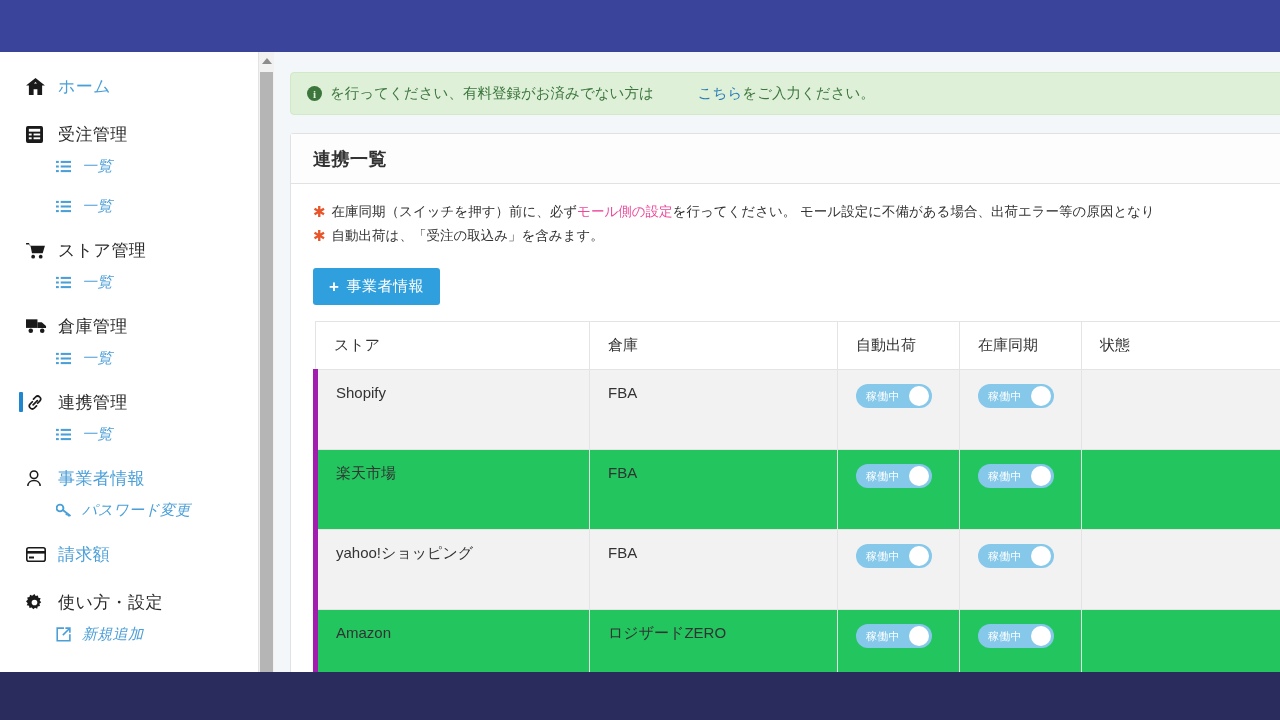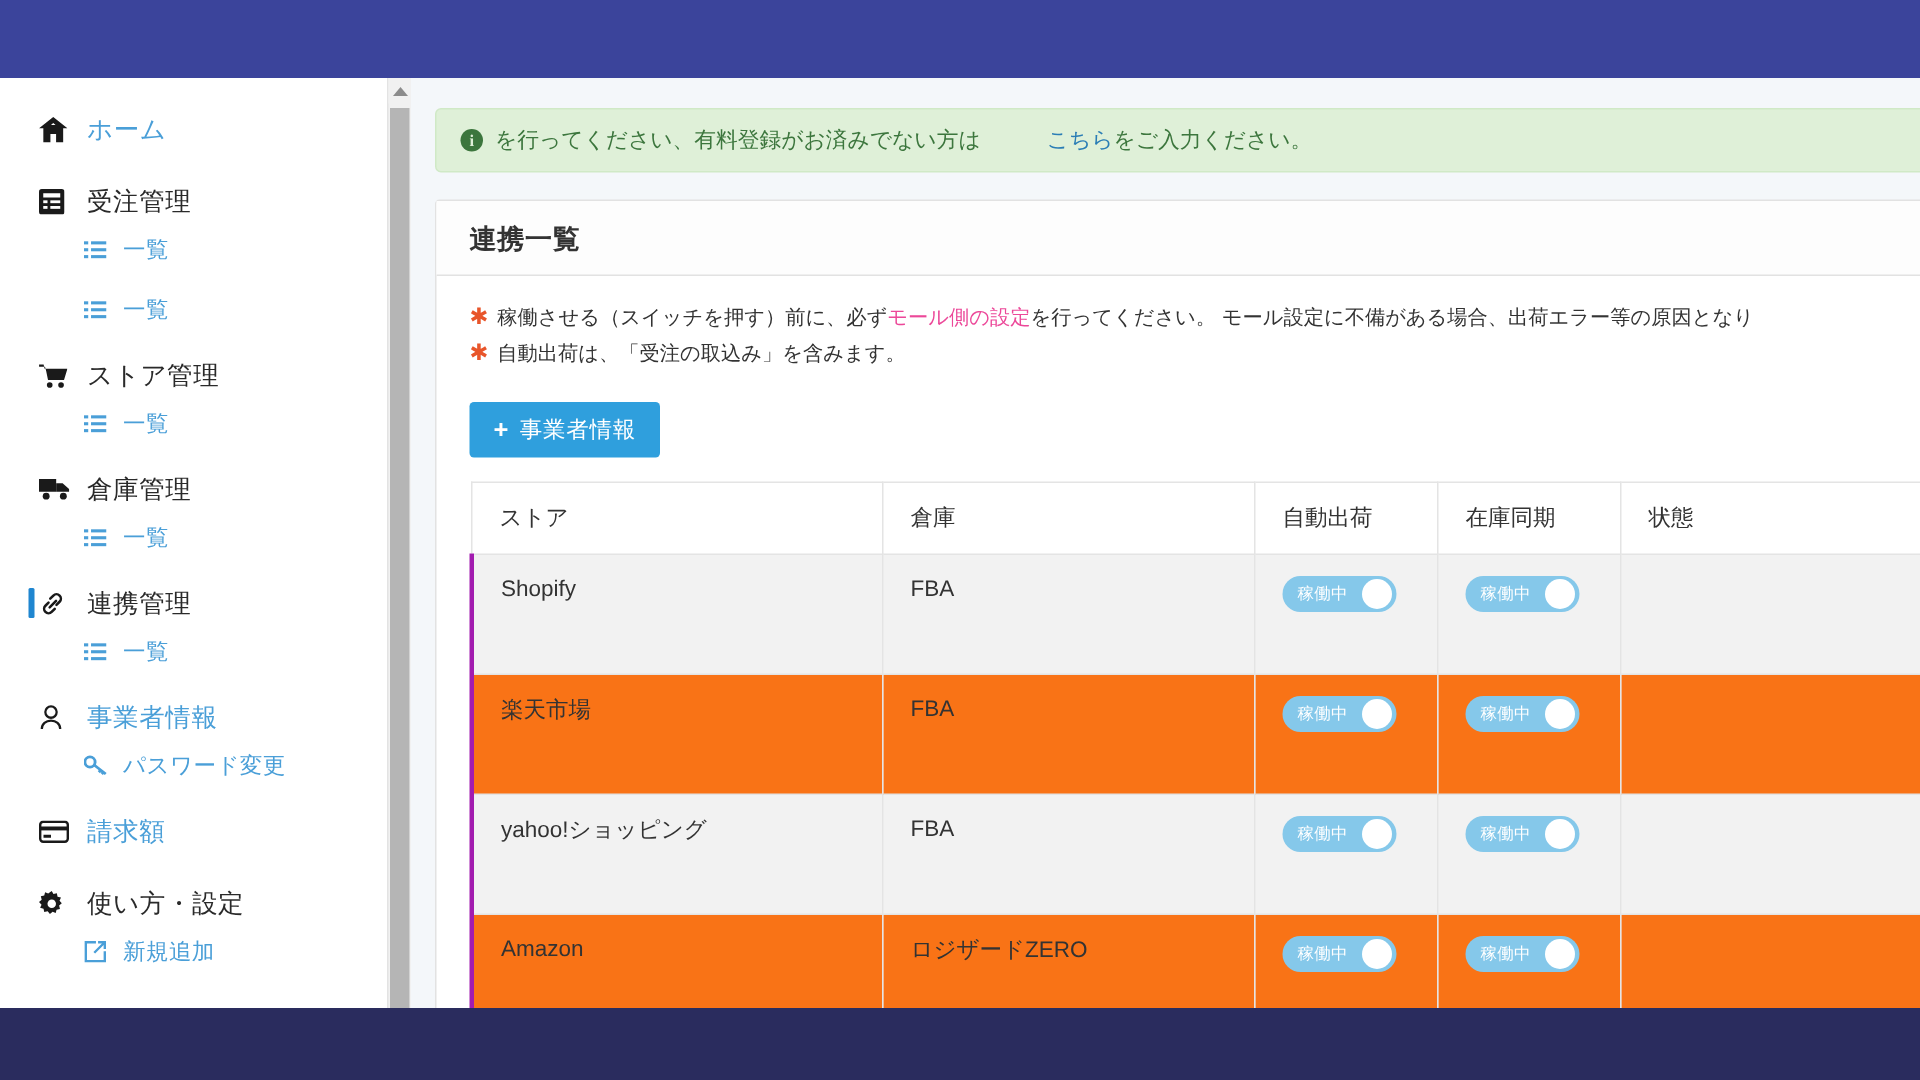--- a/index.html
+++ b/index.html
@@ -100,21 +100,21 @@
   }
   .sub-icon {
     width: 20px;
     min-width: 20px;
     display: inline-flex;
     align-items: center;
     color: #4a9fd8;
     margin-right: 6px;
   }
   .sub-icon svg { display: block; }
-  .nav-sub .sub-label { letter-spacing: .3px; }
+  .nav-sub .sub-label { letter-spacing: .3px; font-style: italic; }
 
   .nav-gap { height: 10px; }
 
   
   #scroll-rail {
     position: absolute;
     top: 0; left: 258px;
     width: 16px;
     height: 620px;
     background: #f1f1f1;
@@ -268,23 +268,23 @@
   }
   #data-table th:first-child { border-left: 1px solid #e4e4e4; }
   #data-table td {
     font-size: 15px;
     color: #333;
     padding: 14px 0 0 18px;
     border: 1px solid #e4e4e4;
     border-left: none;
     height: 80px;
     vertical-align: top;
-    background: #f97316;
-  }
-  #data-table td:first-child { border-left: 3px solid #a21caf; }
+    background: #22c55e;
+  }
+  #data-table td:first-child { border-left: 5px solid #a21caf; }
   #data-table tbody tr:nth-child(odd) td { background: #f2f2f2; }
 
   .col-store { width: 274px; }
   .col-warehouse { width: 248px; }
   .col-auto { width: 122px; }
   .col-stock { width: 122px; }
   .col-status { width: 334px; }
 
   
   .toggle {
@@ -530,21 +530,21 @@
 
     <section id="card">
       <div id="card-header">
         <h1 id="card-title">連携一覧</h1>
       </div>
 
       <div id="card-body">
 
         <div class="notice-line">
           <span class="star">✱</span>
-          <span>稼働させる（スイッチを押す）前に、必ず</span>
+          <span>在庫同期（スイッチを押す）前に、必ず</span>
           <a href="#">モール側の設定</a>
           <span>を行ってください。 モール設定に不備がある場合、出荷エラー等の原因となり</span>
         </div>
 
         <div class="notice-line">
           <span class="star">✱</span>
           <span>自動出荷は、「受注の取込み」を含みます。</span>
         </div>
 
         <button id="add-button">

